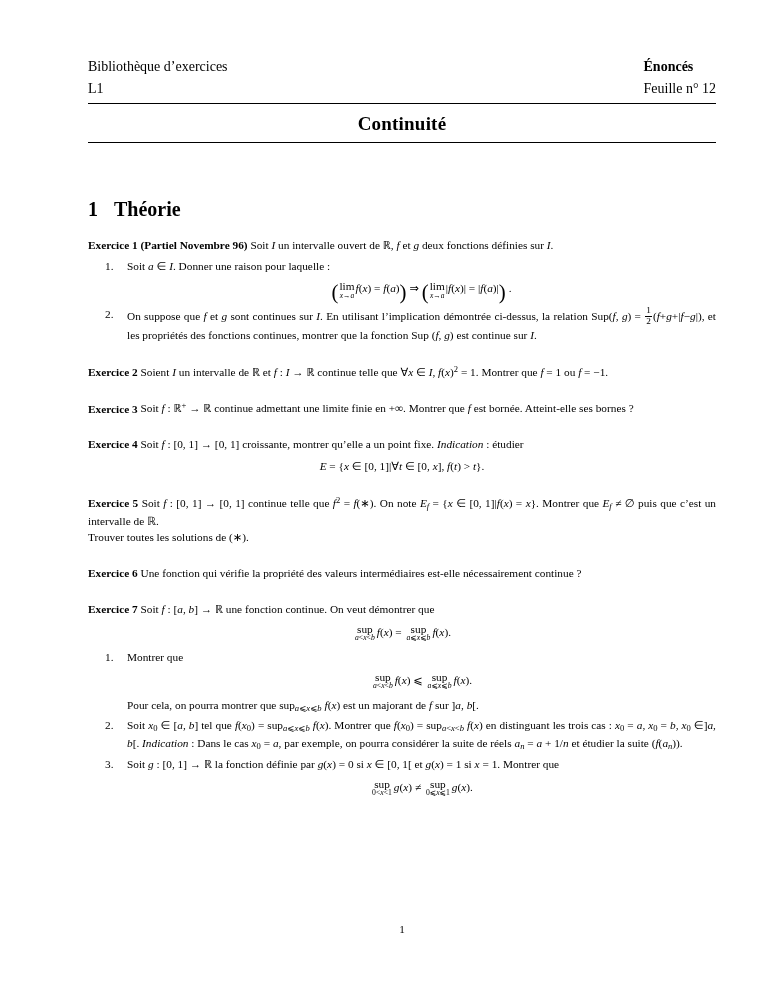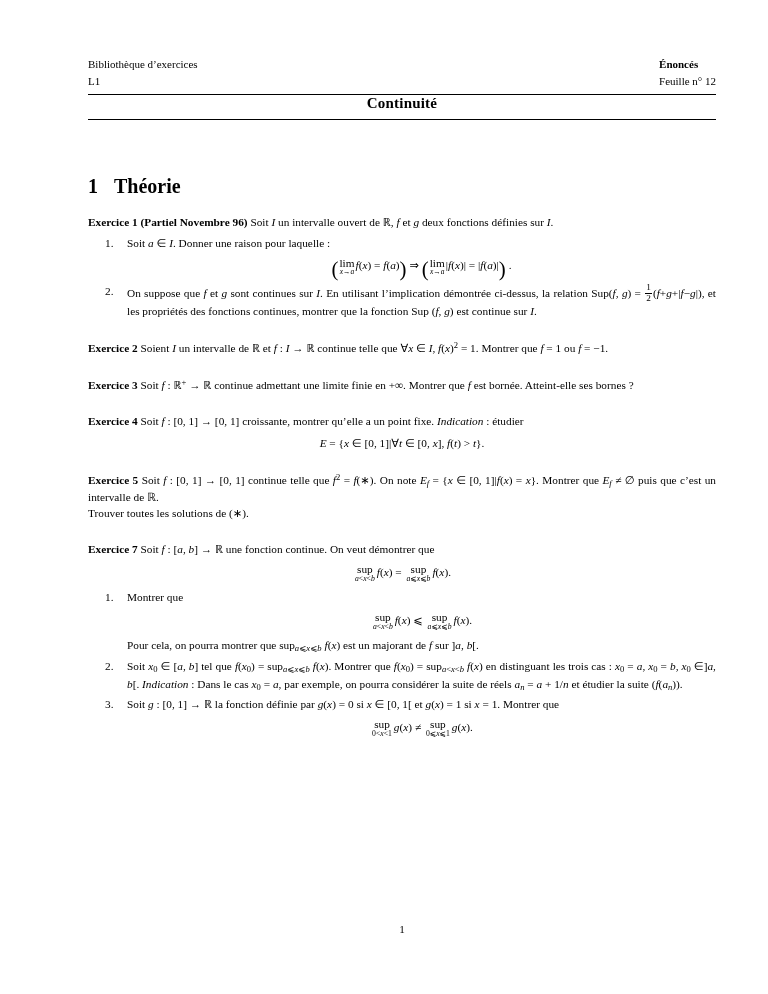--- a/index.html
+++ b/index.html
@@ -19,34 +19,35 @@
     position: absolute;
     left: 88px;
     top: 56px;
     width: 628px;
   }
   
   .hdr {
     display: flex;
     justify-content: space-between;
     align-items: flex-start;
-    font-size: 11px;
+    font-size: 14px;
   }
   .hdr-left, .hdr-right { line-height: 1.55; }
   .hdr-right { text-align: left; }
   .hdr-bold { font-weight: bold; }
   .rule {
     border-top: 0.8px solid #000;
     margin-top: 4px;
   }
   .title {
     text-align: center;
-    font-size: 15px;
+    font-size: 19px;
     font-weight: bold;
     letter-spacing: 0.2px;
+    margin-top: 9px;
     margin-bottom: 7px;
   }
   .rule2 {
     border-top: 0.8px solid #000;
   }
   
   .section {
     font-size: 20px;
     font-weight: bold;
     margin-top: 55px;
@@ -199,20 +200,25 @@
     </div>
   </div>
 
   <div class="exo">
     <span class="exo-lbl">Exercice 5</span><span>
       Soit <span class="mathit">f</span> : [0, 1] → [0, 1] continue telle que <span class="mathit">f</span><span class="sup">2</span> = <span class="mathit">f</span>(∗). On note <span class="mathit">E</span><span class="sub mathit">f</span> = {<span class="mathit">x</span> ∈ [0, 1]|<span class="mathit">f</span>(<span class="mathit">x</span>) =
       <span class="mathit">x</span>}. Montrer que <span class="mathit">E</span><span class="sub mathit">f</span> ≠ ∅ puis que c’est un intervalle de ℝ.</span>
     <div>Trouver toutes les solutions de (∗).</div>
   </div>
 
+  <div class="exo">
+    <span class="exo-lbl">Exercice 6</span><span>
+      Une fonction qui vérifie la propriété des valeurs intermédiaires est-elle nécessairement
+      continue ?</span>
+  </div>
 
   <div class="exo">
     <span class="exo-lbl">Exercice 7</span><span>
       Soit <span class="mathit">f</span> : [<span class="mathit">a</span>, <span class="mathit">b</span>] → ℝ une fonction continue. On veut démontrer que</span>
     <div class="disp">
       <span class="supop"><span class="top">sup</span><span class="bot"><span class="mathit">a</span>&lt;<span class="mathit">x</span>&lt;<span class="mathit">b</span></span></span><span class="mathit">f</span>(<span class="mathit">x</span>) = <span class="supop"><span class="top">sup</span><span class="bot"><span class="mathit">a</span>⩽<span class="mathit">x</span>⩽<span class="mathit">b</span></span></span><span class="mathit">f</span>(<span class="mathit">x</span>).
     </div>
     <ol class="enum">
       <li>
         Montrer que

